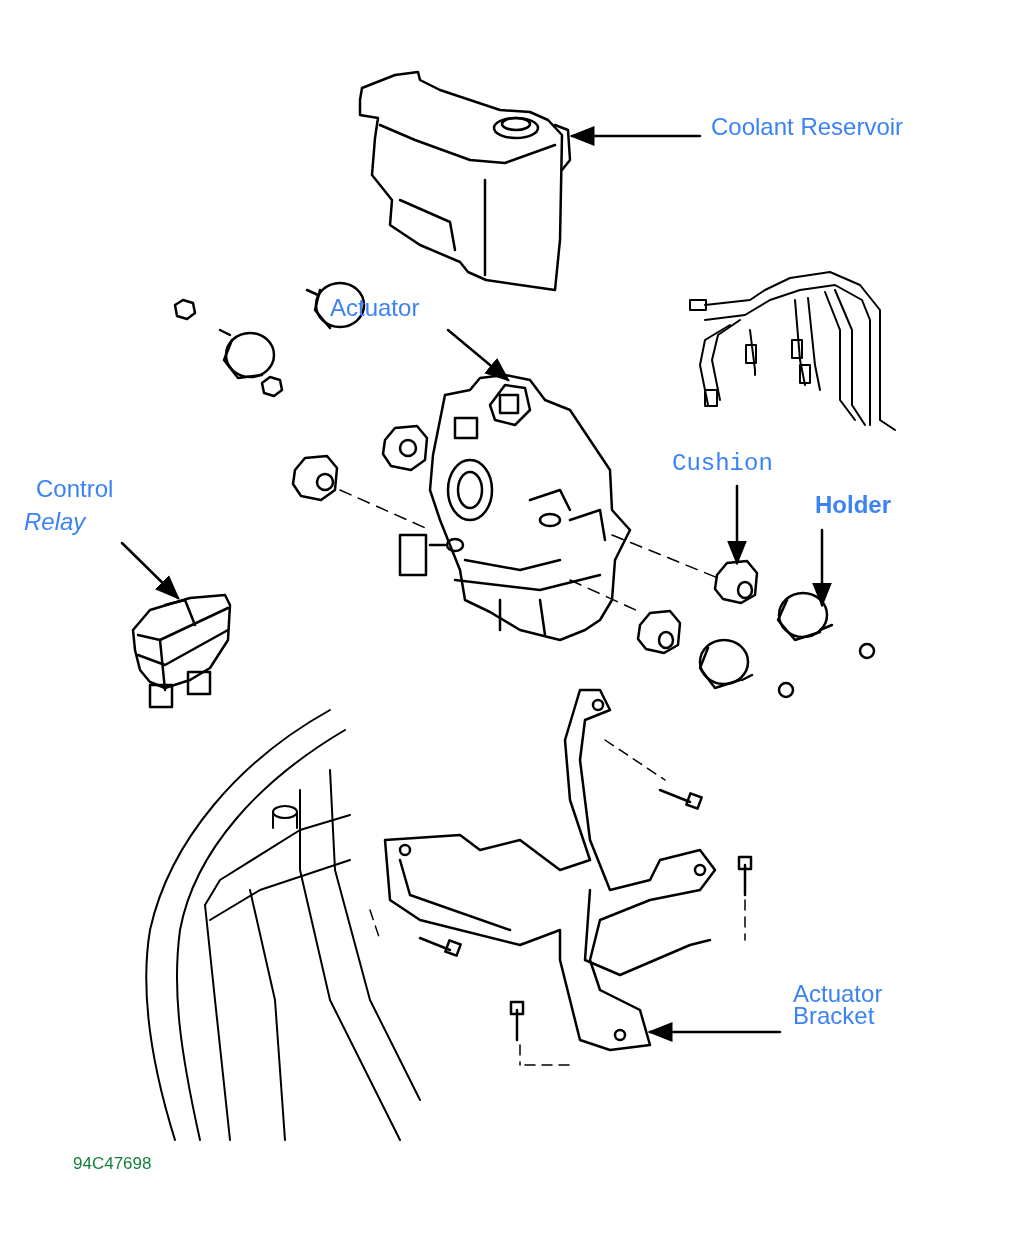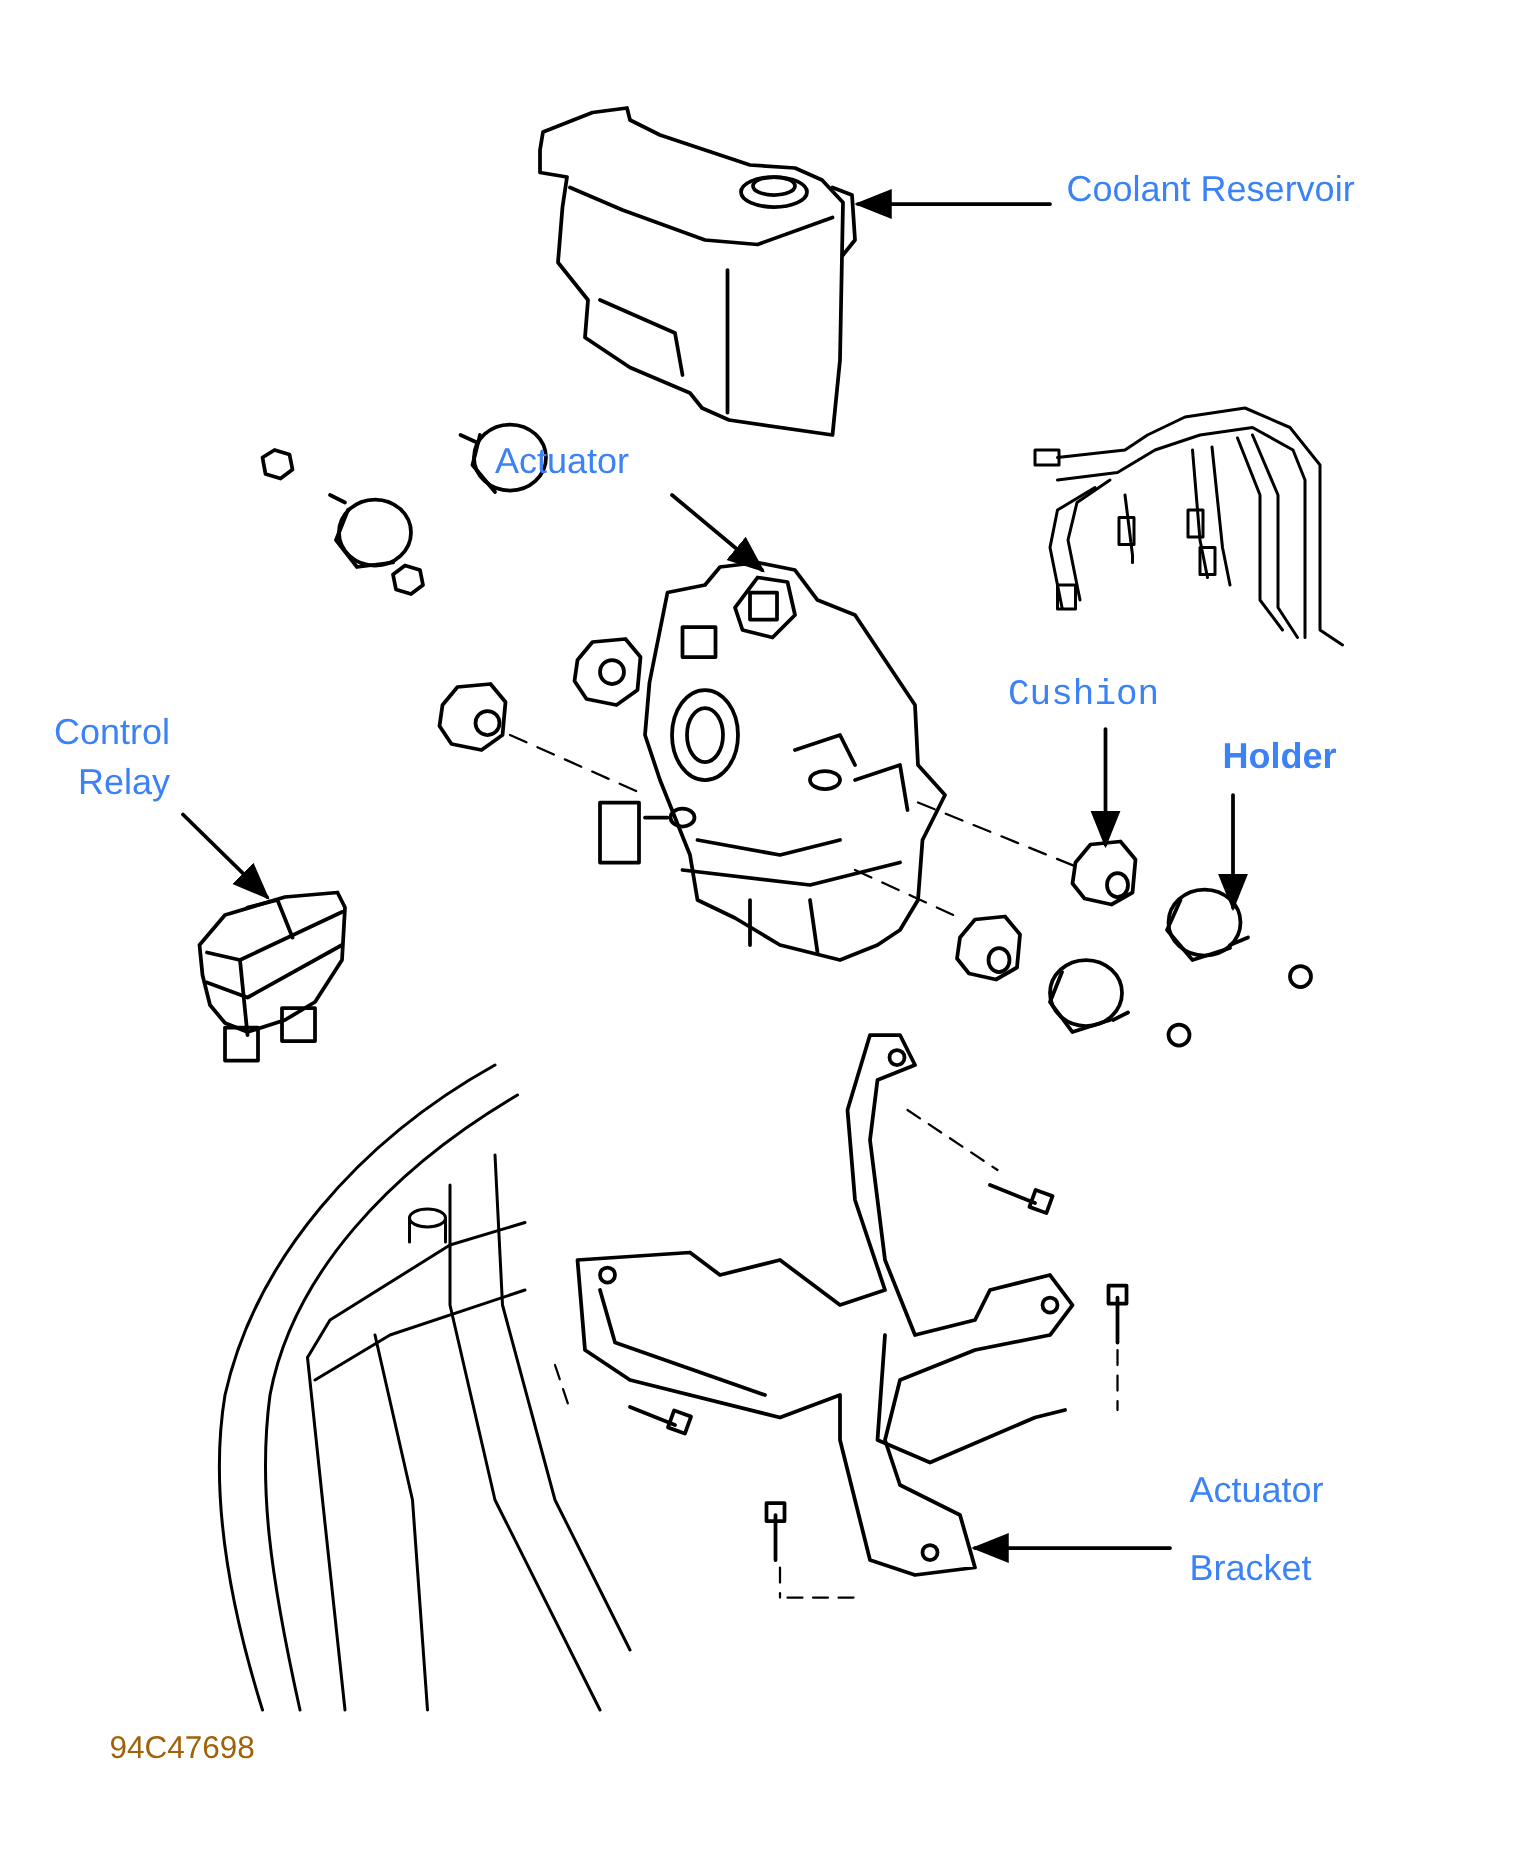--- a/index.html
+++ b/index.html
@@ -1,19 +1,19 @@
 <!DOCTYPE html>
 <html><head>
 <meta charset="utf-8">
 <style>
   html, body { margin:0; padding:0; background:#ffffff; }
   body { width:1015px; height:1247px; position:relative; overflow:hidden; font-family:"Liberation Sans", sans-serif; color:#000; }
   svg#art { position:absolute; left:0; top:0; }
   .lbl { position:absolute; font-size:24px; line-height:32px; color:#3b82f6; white-space:nowrap; }
-  .fig { position:absolute; font-size:21px; color:#a16207; }
+  .fig { position:absolute; font-size:17px; color:#15803d; }
 </style>
 </head>
 <body>
 
 <svg id="art" width="1015" height="1247" viewBox="0 0 1015 1247" xmlns="http://www.w3.org/2000/svg">
   <defs>
     <marker id="ah" markerWidth="10" markerHeight="10" refX="9" refY="5" orient="auto">
       <path d="M0,1 L10,5 L0,9 Z" fill="#000"></path>
     </marker>
   </defs>
@@ -155,16 +155,16 @@
       <line x1="525" y1="1065" x2="575" y2="1065"></line>
     </g>
   </g>
 </svg>
 
 <div class="lbl" style="left:711px;top:111px;">Coolant Reservoir</div>
 <div class="lbl" style="left:330px;top:292px;">Actuator</div>
 <div class="lbl" style="left:672px;top:448px;font-family:Liberation Mono, monospace;">Cushion</div>
 <div class="lbl" style="left:815px;top:489px;font-weight:bold;">Holder</div>
 <div class="lbl" style="left:36px;top:473px;">Control</div>
-<div class="lbl" style="left:52px;top:506px;">Relay</div>
+<div class="lbl" style="left:24px;top:506px;font-style:italic;">Relay</div>
 <div class="lbl" style="left:793px;top:978px;">Actuator</div>
-<div class="lbl" style="left:793px;top:1030px;">Bracket</div>
+<div class="lbl" style="left:793px;top:1000px;">Bracket</div>
 <div class="fig" style="left:73px;top:1154px;">94C47698</div>
 
 </body></html>

